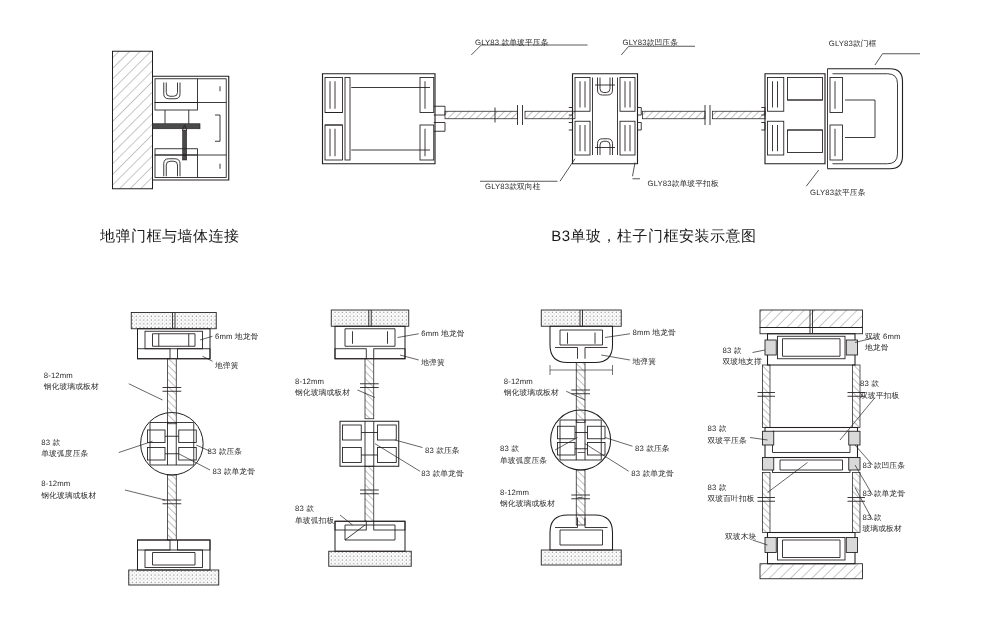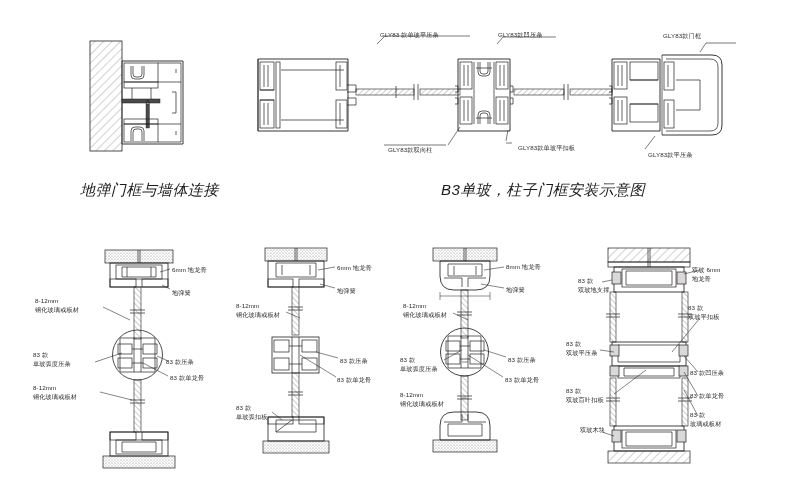--- a/index.html
+++ b/index.html
@@ -15,25 +15,24 @@
     position:absolute;
     font-size:6.2px;
     line-height:9px;
     color:#2a2a2a;
     white-space:nowrap;
     letter-spacing:.1px;
   }
   .lbl.two{white-space:pre-line;}
   .caption{
     position:absolute;
-    font-size:15px;
+    font-size:12px;
     color:#1a1a1a;
     white-space:nowrap;
     letter-spacing:.4px;
-    font-style:italic;
   }
 </style>
 </head>
 <body>
 
 <div class="canvas">
 
   <svg class="dwg" viewBox="0 0 790 504" xmlns="http://www.w3.org/2000/svg">
     <defs>
       <pattern id="wallHatch" width="6" height="6" patternTransform="rotate(45)" patternUnits="userSpaceOnUse">

